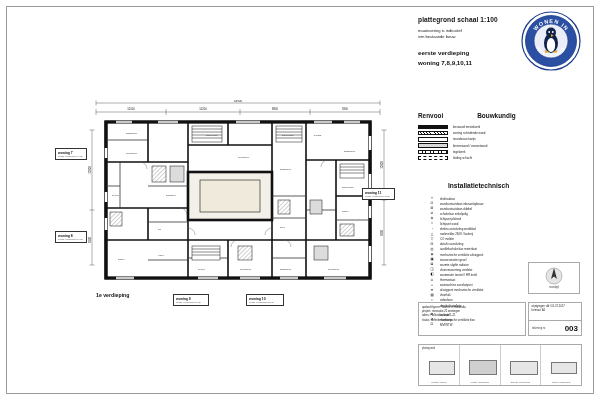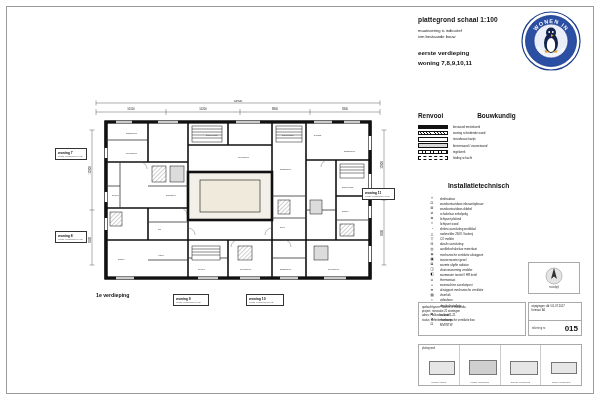--- a/index.html
+++ b/index.html
@@ -338,21 +338,21 @@
     </div>
   </div>
 
   <div class="stamp">
     <div class="stamp-top">
       <div>wijzigingen: dd / 01.07.2017</div>
       <div>formaat: A1</div>
     </div>
     <div class="stamp-bot">
       <span class="stamp-lbl">tekening nr.</span>
-      <span class="stamp-num">015</span>
+      <span class="stamp-num">003</span>
     </div>
   </div>
 
   <div class="thumbs">
     <div class="thumb">
       <div class="thumb-title">plattegrond</div>
       <div class="thumb-art">
         <div class="th-shape" style="left:6px;top:6px;width:24px;height:12px;"></div>
       </div>
       <div class="thumb-cap">begane grond</div>

